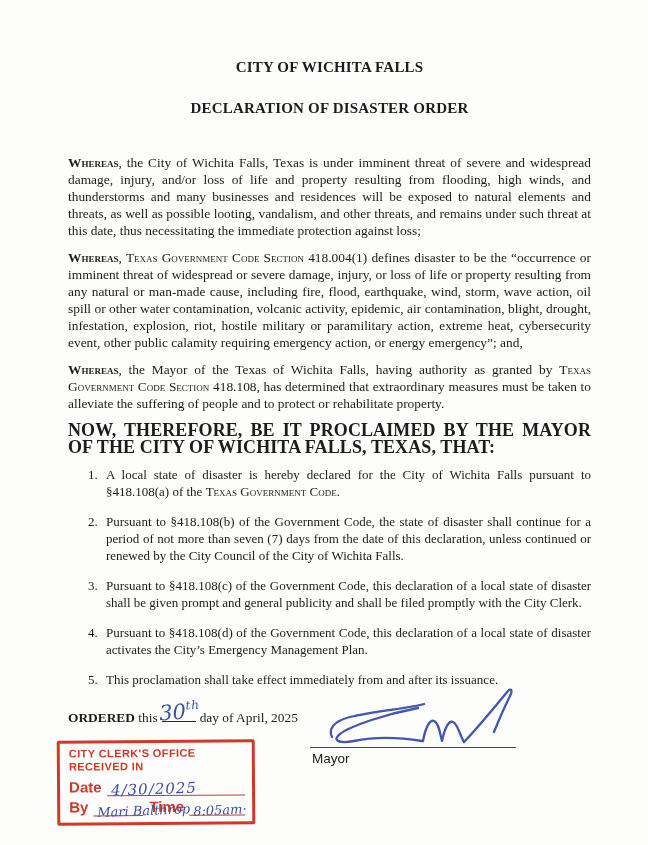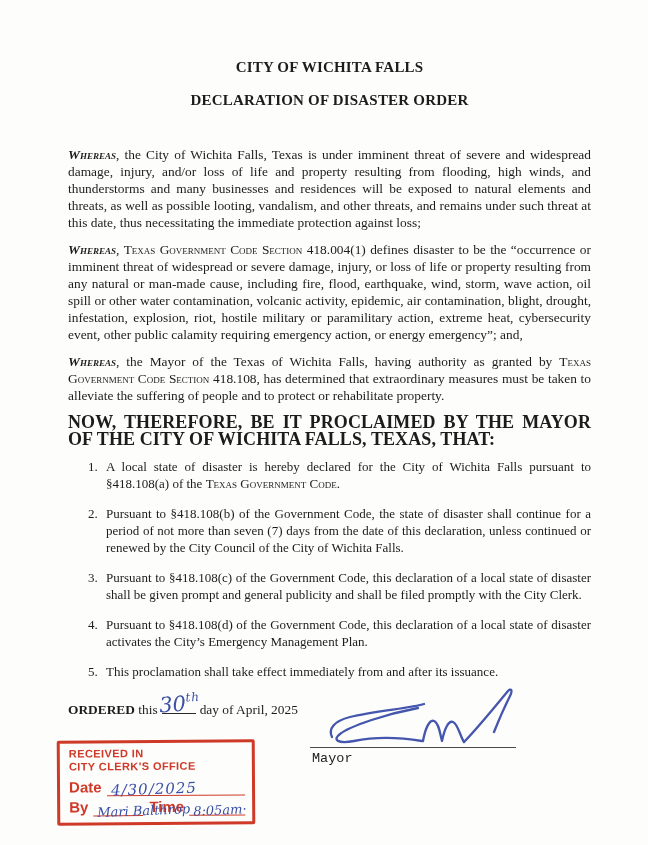--- a/index.html
+++ b/index.html
@@ -14,28 +14,28 @@
     overflow:hidden;
     box-shadow:0 0 4px rgba(0,0,0,.15);
   }
   .content {
     position:absolute; left:68px; top:58px; width:523px;
   }
   .title {
     text-align:center; font-weight:bold; font-size:15px; line-height:19px;
     letter-spacing:.2px;
   }
-  .title.first { margin-bottom:14px; }
+  .title.first { margin-bottom:22px; }
   .title.second { margin-bottom:36px; }
   p.body-par {
     font-size:13.4px; line-height:17px; text-align:justify;
     margin-bottom:10px;
   }
   .sc { font-variant:small-caps; }
-  .lead { font-weight:bold; font-variant:small-caps;font-style:italic; }
+  .lead { font-weight:bold; font-variant:small-caps; }
   .proclaim {
     font-size:18px; line-height:17px; font-weight:bold; text-align:justify;
     margin:7px 0 10px 0; letter-spacing:.1px;
   }
   ol.items { margin:0 0 0 20px; padding:0; list-style:none; counter-reset:item; }
   ol.items li {
     counter-increment:item;
     font-size:13px; line-height:17px; text-align:justify;
     padding-left:18px; position:relative; margin-bottom:13px;
   }
@@ -57,21 +57,21 @@
   }
   .day-hand sup { font-size:12px; vertical-align:9px; letter-spacing:1px; }
   
   .sig-svg { position:absolute; left:326px; top:688px; }
   .sig-line {
     position:absolute; left:310px; top:747px; width:206px;
     border-top:1.4px solid #4a4a4a;
   }
   .sig-label {
     position:absolute; left:312px; top:751px; font-size:13.5px;
-    font-family:Liberation Mono, monospace;
+    font-family:Liberation Sans, sans-serif;
   }
   
   .stamp {
     position:absolute; left:57px; top:740px; width:198px; height:85px;
     border:3px solid #cf3a28; border-radius:2px;
     padding:4px 7px 4px 9px;
     transform:rotate(-.4deg);
     color:#cf3a28;
     font-family:"Liberation Sans", sans-serif;
   }
@@ -123,22 +123,22 @@
       <path d="M 6,49 C 2,41 8,33 24,29 C 48,23 86,20 98,16"></path>
       <path d="M 92,20 C 60,26 24,38 14,46 C 6,52 12,56 28,53 C 52,48 78,50 96,53"></path>
       <path d="M 97,53 C 99,42 103,31 108,33 C 113,35 114,46 116,53 C 118,43 122,32 127,34 C 132,36 134,48 138,54"></path>
       <path d="M 138,54 C 150,42 168,20 182,3 C 185,0 187,2 184,8 C 179,18 172,34 168,44"></path>
     </g>
   </svg>
   <div class="sig-line"></div>
   <div class="sig-label">Mayor</div>
 
   <div class="stamp">
+    <div class="hdr">CITY CLERK'S OFFICE</div>
     <div class="hdr">RECEIVED IN</div>
-    <div class="hdr">CITY CLERK'S OFFICE</div>
     <div class="row">
       <span class="lab">Date</span>
       <span class="fill">
           <span class="ink date-ink hand">4/30/2025</span>
         </span>
     </div>
     <div class="row byrow">
       <span class="lab">By</span>
       <span class="fill">
           <span class="ink by-ink hand">Mari Balthrop</span>

